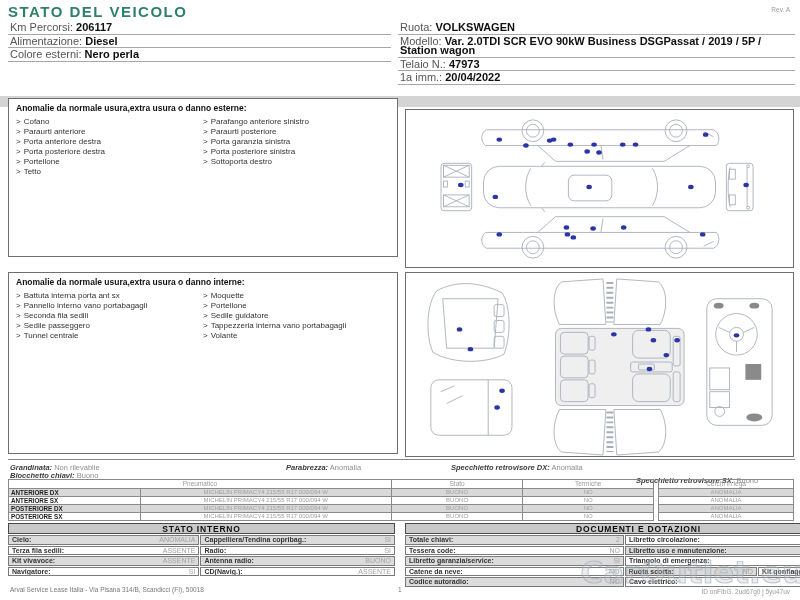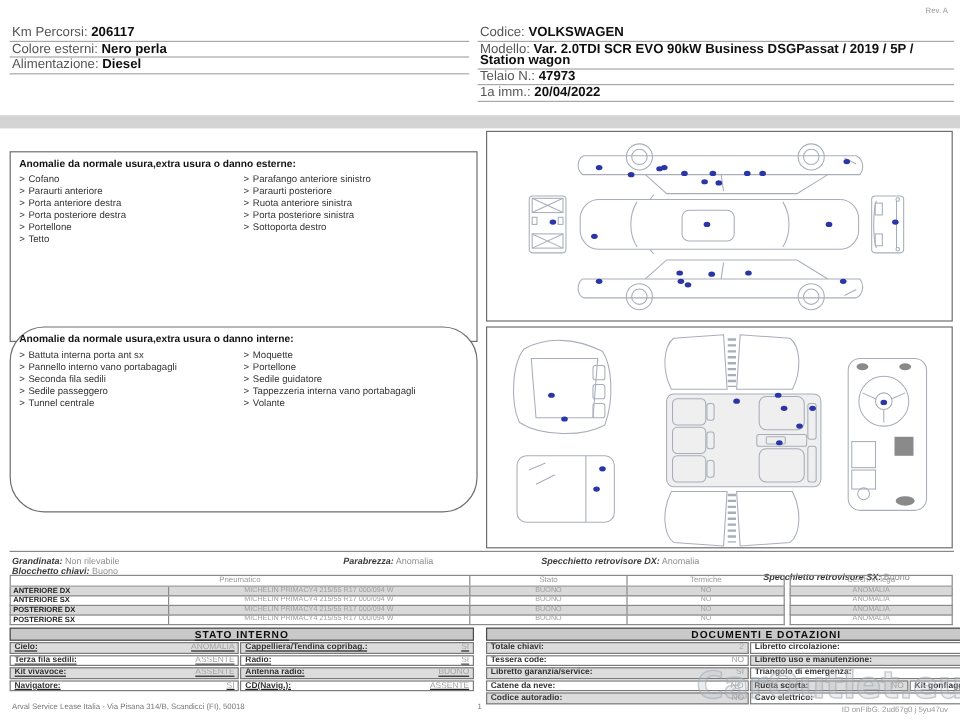--- a/index.html
+++ b/index.html
@@ -13,23 +13,23 @@
   .info-col{position:absolute;}
   #info-left{left:8px;top:21px;width:383px;}
   #info-right{left:398px;top:21px;width:397px;}
   .info-row{border-bottom:1px solid #a8a8a8;padding:2px 0 1px 2px;font-size:11px;
             color:#555;line-height:9.5px;}
   .info-row b{color:#0f0f0f;}
 
   .graybar{position:absolute;left:0;top:96px;width:800px;height:11px;background:#d4d4d4;}
 
   .box{position:absolute;border:1px solid #6e6e6e;background:#fff;box-sizing:border-box;}
-  #ext-text{left:8px;top:126px;width:390px;height:159px;padding:4px 7px;}
+  #ext-text{left:8px;top:98px;width:390px;height:159px;padding:4px 7px;}
   #ext-diag{left:405px;top:109px;width:389px;height:159px;}
-  #int-text{left:8px;top:272px;width:390px;height:155px;padding:4px 7px;border-radius:29px;}
+  #int-text{left:8px;top:272px;width:390px;height:182px;padding:4px 7px;}
   #int-diag{left:405px;top:272px;width:389px;height:185px;}
 
   .anom-title{font-size:8.5px;font-weight:bold;color:#111;margin-bottom:4px;}
   .anom-cols{display:flex;}
   .anom-col{width:50%;}
   .anom-item{font-size:8px;color:#333;line-height:10px;}
   .bullet{margin-right:3px;color:#333;}
 
   #status-row{position:absolute;left:8px;top:459px;width:787px;height:18px;
               border-top:1px solid #888;font-size:7.5px;}
@@ -53,21 +53,21 @@
   .tc.pos{width:132px;font-weight:bold;color:#1c1c1c;font-size:6.3px;padding-left:2px;
           border-right:1px solid #8a8a8a;}
   .tc.spec{width:252px;text-align:center;color:#a0a0a0;font-size:6px;border-right:1px solid #8a8a8a;}
   .tc.stato{width:132px;text-align:center;color:#a0a0a0;font-size:6px;border-right:1px solid #8a8a8a;}
   .tc.term{width:130px;text-align:center;color:#a0a0a0;font-size:6px;}
   .tc.cer{width:100%;text-align:center;color:#a0a0a0;font-size:6px;}
   .shade{background:#d9d9d9;}
 
   
   .sec{position:absolute;}
-  #stato-interno{left:8px;top:523px;width:387px;text-decoration:underline;}
+  #stato-interno{left:8px;top:523px;width:387px;}
   #documenti{left:405px;top:523px;width:467px;}
   .sec-head{height:11px;background:#c9c9c9;border:1px solid #4a4a4a;box-sizing:border-box;
             text-align:center;font-size:8.5px;font-weight:bold;letter-spacing:.8px;
             line-height:10px;color:#0d0d0d;}
   .kv-row{display:flex;margin-top:1px;}
   .kv-cell{box-sizing:border-box;height:9.5px;display:flex;justify-content:space-between;
            padding:0 3px;font-size:7px;line-height:8.5px;background:#fff;
            border:1px solid #7a7a7a;overflow:hidden;}
   .kv-cell + .kv-cell{margin-left:1px;}
   .kv-cell.shade{background:#dcdcdc;}
@@ -83,30 +83,31 @@
              font-family:"DejaVu Sans",sans-serif;color:rgba(190,196,202,0.30);
              -webkit-text-stroke:1.2px rgba(160,168,176,0.55);letter-spacing:0;z-index:5;}
 
   svg{display:block;}
 </style>
 </head>
 <body>
 
 <div id="page">
 
+  <div class="page-title">STATO DEL VEICOLO</div>
   <div class="rev">Rev. A</div>
 
   <div class="info-col" id="info-left">
     <div class="info-row"><span>Km Percorsi:</span> <b>206117</b></div>
+    <div class="info-row"><span>Alimentazione:</span> <b>Diesel</b></div>
     <div class="info-row"><span>Colore esterni:</span> <b>Nero perla</b></div>
-    <div class="info-row"><span>Alimentazione:</span> <b>Diesel</b></div>
   </div>
 
   <div class="info-col" id="info-right">
-    <div class="info-row"><span>Codice:</span> <b>VOLKSWAGEN</b></div>
+    <div class="info-row"><span>Ruota:</span> <b>VOLKSWAGEN</b></div>
     <div class="info-row"><span>Modello:</span> <b>Var. 2.0TDI SCR EVO 90kW Business DSGPassat / 2019 / 5P / Station wagon</b></div>
     <div class="info-row"><span>Telaio N.:</span> <b>47973</b></div>
     <div class="info-row"><span>1a imm.:</span> <b>20/04/2022</b></div>
   </div>
 
   <div class="graybar"></div>
 
   <div class="box" id="ext-text">
     <div class="anom-title">Anomalie da normale usura,extra usura o danno esterne:</div>
     <div class="anom-cols">
@@ -114,21 +115,21 @@
           <div class="anom-item"><span class="bullet">&gt;</span><span>Cofano</span></div>
           <div class="anom-item"><span class="bullet">&gt;</span><span>Paraurti anteriore</span></div>
           <div class="anom-item"><span class="bullet">&gt;</span><span>Porta anteriore destra</span></div>
           <div class="anom-item"><span class="bullet">&gt;</span><span>Porta posteriore destra</span></div>
           <div class="anom-item"><span class="bullet">&gt;</span><span>Portellone</span></div>
           <div class="anom-item"><span class="bullet">&gt;</span><span>Tetto</span></div>
         </div>
       <div class="anom-col">
           <div class="anom-item"><span class="bullet">&gt;</span><span>Parafango anteriore sinistro</span></div>
           <div class="anom-item"><span class="bullet">&gt;</span><span>Paraurti posteriore</span></div>
-          <div class="anom-item"><span class="bullet">&gt;</span><span>Ruota anteriore sinistra</span></div>
+          <div class="anom-item"><span class="bullet">&gt;</span><span>Porta garanzia sinistra</span></div>
           <div class="anom-item"><span class="bullet">&gt;</span><span>Porta posteriore sinistra</span></div>
           <div class="anom-item"><span class="bullet">&gt;</span><span>Sottoporta destro</span></div>
         </div>
     </div>
   </div>
 
   <div class="box" id="ext-diag">
     <svg width="387" height="157" viewBox="0 0 389 159">
       <g stroke="#a8aeb9" stroke-width="0.9" fill="none">
 

